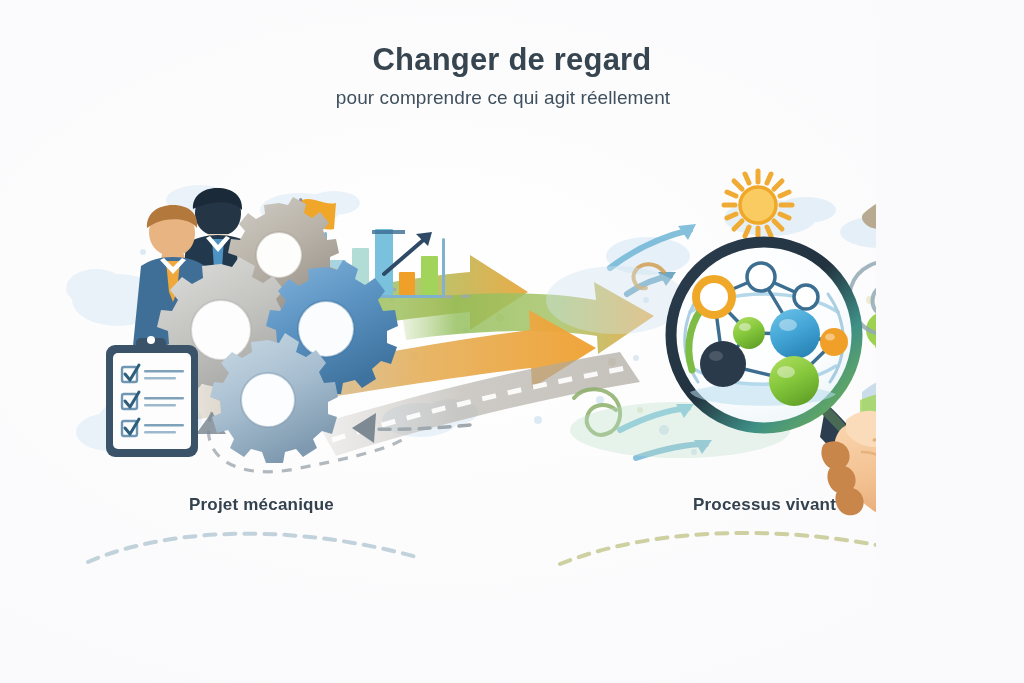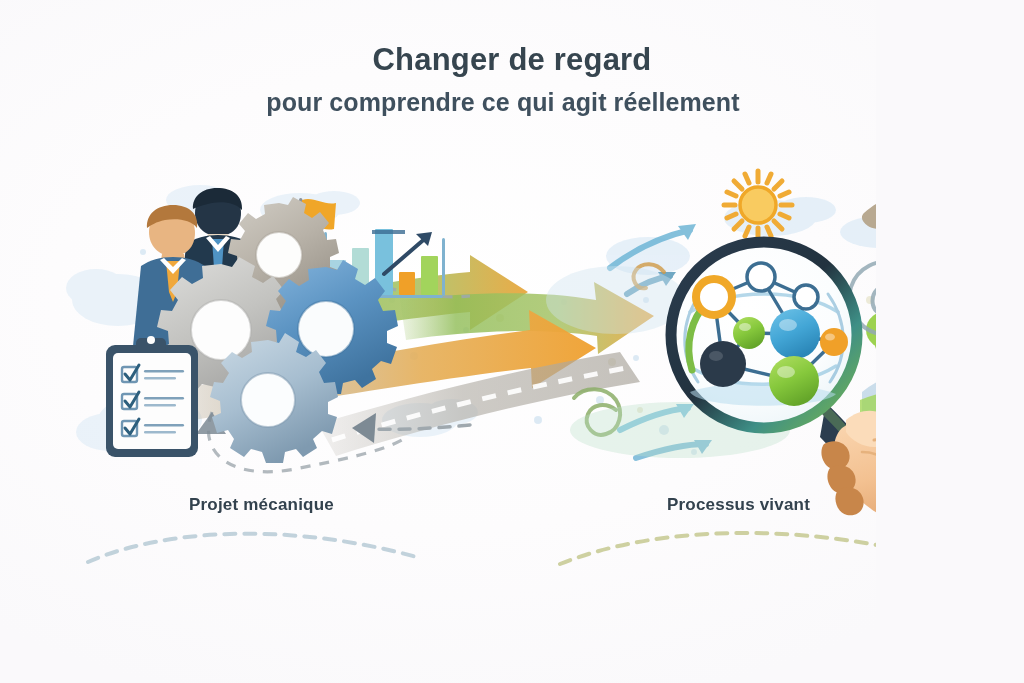--- a/index.html
+++ b/index.html
@@ -22,30 +22,30 @@
   
   .title-wrap{
     position:absolute;left:0;top:42px;width:1024px;text-align:center;
     pointer-events:none;
   }
   .title-main{
     font-size:31px;font-weight:bold;color:#36454f;letter-spacing:.2px;
     line-height:1.15;margin:0;
   }
   .title-sub{
-    font-size:25px;font-weight:bold;color:#3f505e;letter-spacing:.1px;
+    font-size:19px;font-weight:normal;color:#3f505e;letter-spacing:.1px;
     line-height:1.2;margin:9px 18px 0 0;
   }
   
   .caption{
     position:absolute;font-size:17px;font-weight:bold;color:#33424e;
     letter-spacing:.2px;white-space:nowrap;
   }
   .caption-left{left:189px;top:495px;}
-  .caption-right{left:667px;top:495px;}
+  .caption-right{left:693px;top:495px;}
 </style>
 </head>
 <body>
 
 <div class="canvas">
 
   <svg class="layer" viewBox="0 0 1024 683">
     <defs>
       <linearGradient id="gGreenArrow" x1="0" y1="0" x2="1" y2="0">
         <stop offset="0%" stop-color="#9ec46a" stop-opacity=".18"></stop>

